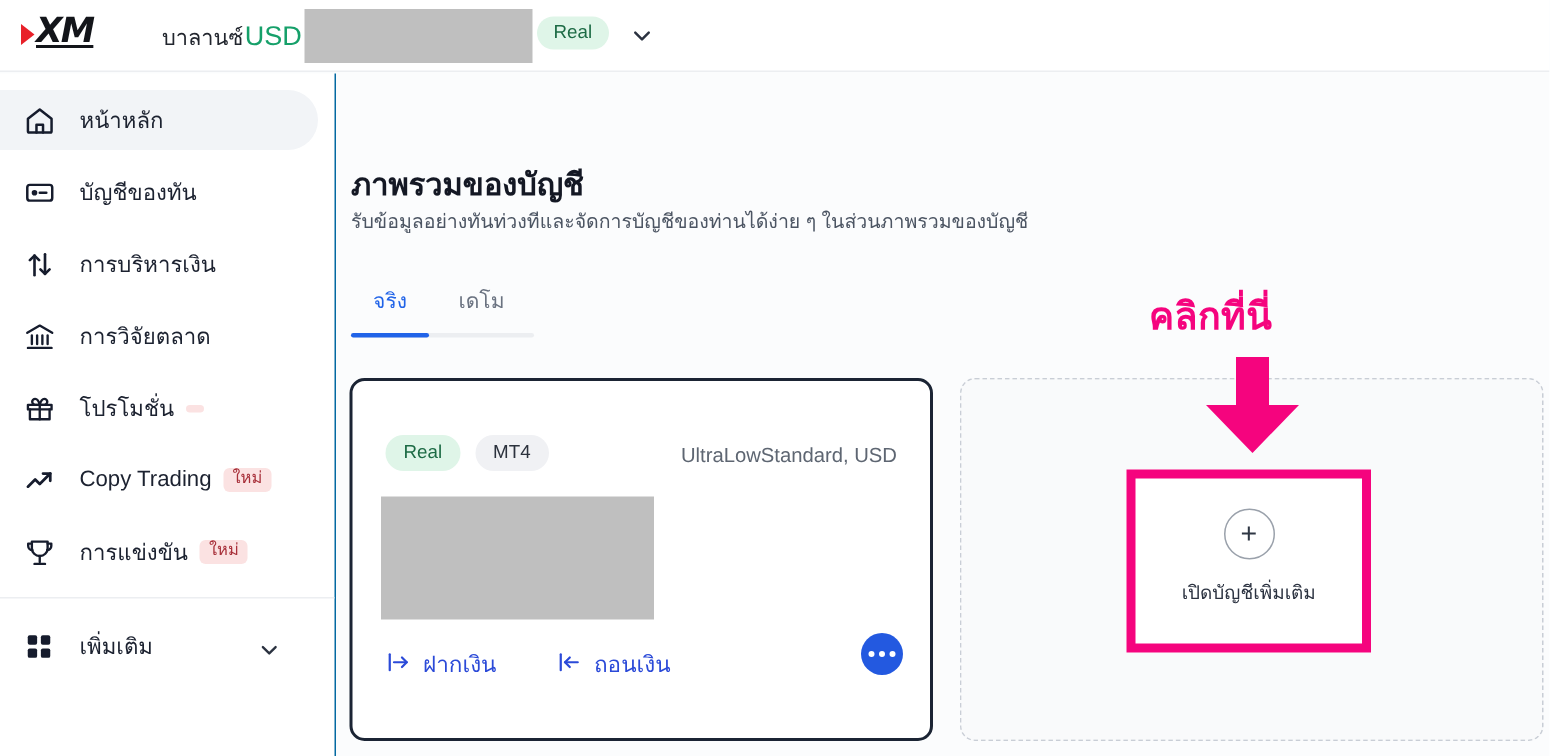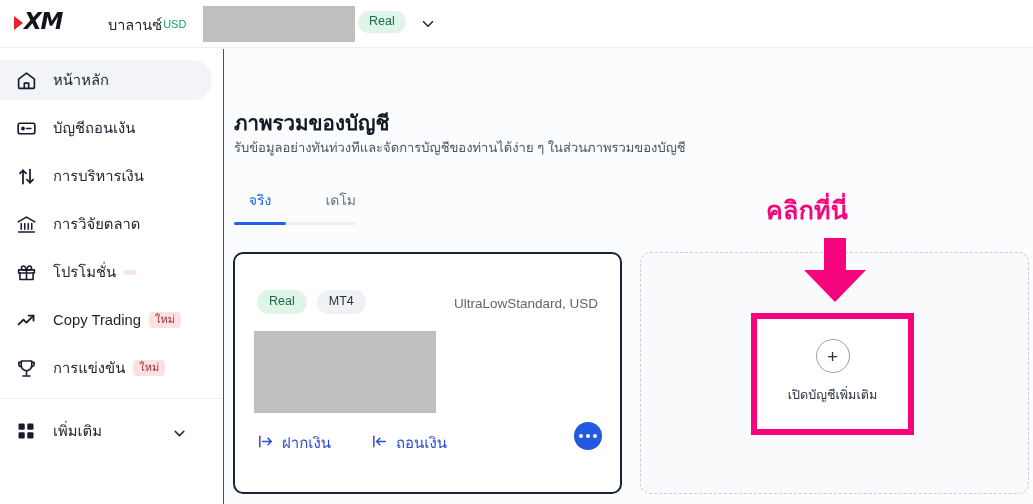--- a/index.html
+++ b/index.html
@@ -26,28 +26,28 @@
     width: 0; height: 0;
     border-top: 7px solid transparent;
     border-bottom: 7px solid transparent;
     border-left: 9px solid #e8212a;
     position: relative; top: 1px;
   }
   .logo-text {
     font-family: "DejaVu Sans", sans-serif;
     font-weight: 900; font-style: italic;
     font-size: 23px; letter-spacing: -1.2px;
-    color: #13151a; line-height: 1;
+    color: #13151a; line-height: 1; text-decoration: underline;
   }
   .balance-grp {
     position: absolute; left: 108px; top: 0; height: 48px;
     display: flex; align-items: center; gap: 1px;
   }
   .balance-label { font-size: 14.5px; color: #22262e; }
-  .balance-ccy { font-size: 11px; color: #16a06a; font-weight: 400; }
+  .balance-ccy { font-size: 18px; color: #16a06a; font-weight: 400; }
   .redact {
     background: #bfbfbf; display: inline-block;
   }
   .redact-top {
     position: absolute; left: 203px; top: 6px; width: 152px; height: 36px;
   }
   .pill-real-top {
     position: absolute; left: 358px; top: 11px;
     background: #dff5e8; color: #1d6b45;
     font-size: 12.5px; border-radius: 11px;
@@ -100,21 +100,21 @@
   }
   .tabs {
     position: absolute; left: 10px; top: 140px; width: 122px;
   }
   .tabs-row { display: flex; }
   .tab {
     font-size: 14px; color: #6a7280; padding: 0 0 11px 0;
     cursor: pointer; text-align: center;
   }
   .tab.t1 { width: 52px; color: #2063e8; }
-  .tab.t2 { width: 70px; text-align: right; }
+  .tab.t2 { width: 70px; }
   .tab-track { height: 3px; background: #eceef1; width: 122px; border-radius: 2px; }
   .tab-ind { height: 3px; width: 52px; background: #2063e8; border-radius: 2px; }
 
   
   .acct-card {
     position: absolute; left: 9px; top: 203px;
     width: 389px; height: 242px;
     background: #ffffff; border: 2px solid #1b2434; border-radius: 10px;
   }
   .card-top {
@@ -220,21 +220,21 @@
     </div>
 
     <div class="nav-item">
       <span class="nav-ico">
         <svg width="21" height="21" viewBox="0 0 24 24" fill="none" stroke="#161c2d" stroke-width="1.9" stroke-linecap="round" stroke-linejoin="round">
             <rect x="2.5" y="6" width="19" height="12" rx="2"></rect>
             <circle cx="8" cy="12" r="1.2" fill="#161c2d"></circle>
             <line x1="12" y1="12" x2="17" y2="12"></line>
           </svg>
       </span>
-      <span class="nav-label">บัญชีถอนเงัน</span>
+      <span class="nav-label">บัญชีของทัน</span>
     </div>
 
     <div class="nav-item">
       <span class="nav-ico">
         <svg width="21" height="21" viewBox="0 0 24 24" fill="none" stroke="#161c2d" stroke-width="2" stroke-linecap="round" stroke-linejoin="round">
             <line x1="8" y1="20" x2="8" y2="5"></line>
             <polyline points="4.5 8.5 8 5 11.5 8.5"></polyline>
             <line x1="16" y1="4" x2="16" y2="19"></line>
             <polyline points="12.5 15.5 16 19 19.5 15.5"></polyline>
           </svg>

